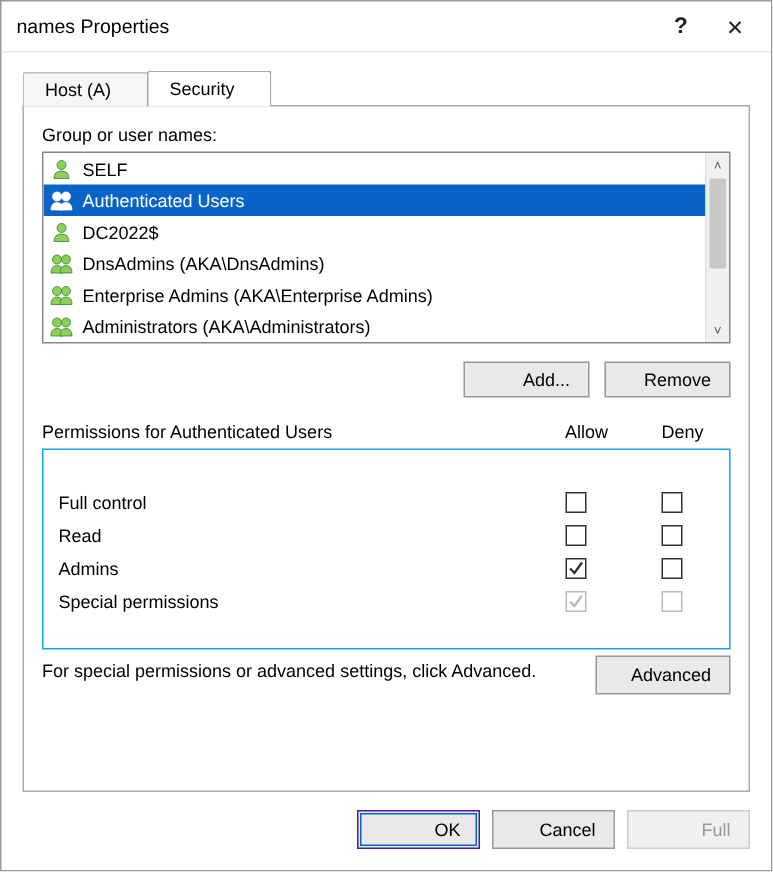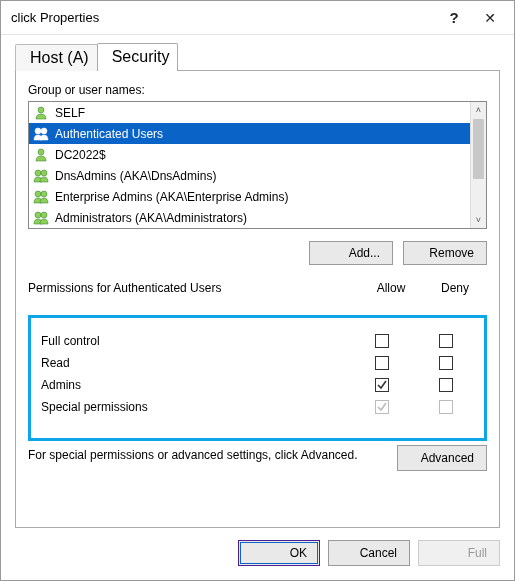--- a/index.html
+++ b/index.html
@@ -40,22 +40,22 @@
     padding: 10px 14px 0 14px;
     display: flex; flex-direction: column;
   }
   .tabs-row {
     display: flex;
     align-items: flex-end;
     height: 25px;
     position: relative;
   }
   .tab {
-    padding: 4px 8px 4px 14px;
-    font-size: 16px;
+    padding: 4px 24px 4px 14px;
+    font-size: 12px;
     border: 1px solid #bbb;
     border-bottom: none;
     background: #f6f6f6;
     margin-right: -1px;
     position: relative;
     top: 1px;
     border-radius: 2px 2px 0 0;
     cursor: default;
   }
   .tab.active {
@@ -121,23 +121,22 @@
     cursor: default;
     text-align: right;
   }
   .btn.wide { min-width: 84px; }
   .perm-header {
     display: flex; margin-top: 16px; margin-bottom: 4px;
   }
   .perm-header .ph-label { flex:1; }
   .perm-header .ph-col { width: 64px; text-align: center; }
   .perm-box {
-    border: 3px solid #0ea5e9;
-    padding: 12px 6px 20px 10px;
-    margin-top: 16px;
+    border: 1px solid #0ea5e9;
+    padding: 24px 6px 20px 10px;
   }
   .perm-row {
     display: flex; align-items: center; height: 22px;
   }
   .perm-row .pname { flex:1; }
   .perm-row .pcol { width: 64px; display:flex; justify-content:center; }
   .chk {
     width: 14px; height: 14px;
     border: 1px solid #333;
     display:inline-flex; align-items:center; justify-content:center;
@@ -156,21 +155,21 @@
   .footer-btns .btn { min-width: 82px; height: 26px; }
   .btn.default-btn { border: 1px solid #4c1d95; background:#e9e9e9; outline:1px solid #0a64c8; outline-offset:-3px;}
   .btn.disabled { color:#999; border-color:#ccc; background:#f0f0f0; }
 </style>
 </head>
 <body>
 
 <div class="window">
 
   <div class="titlebar">
-    <div class="title">click Properties</div>
+    <div class="title">names Properties</div>
     <div class="tb-btn help">?</div>
     <div class="tb-btn">✕</div>
   </div>
 
   <div class="body-area">
 
     <div class="tabs-row">
       <div class="tab inactive">
         <span>Host (A)</span>
       </div>

